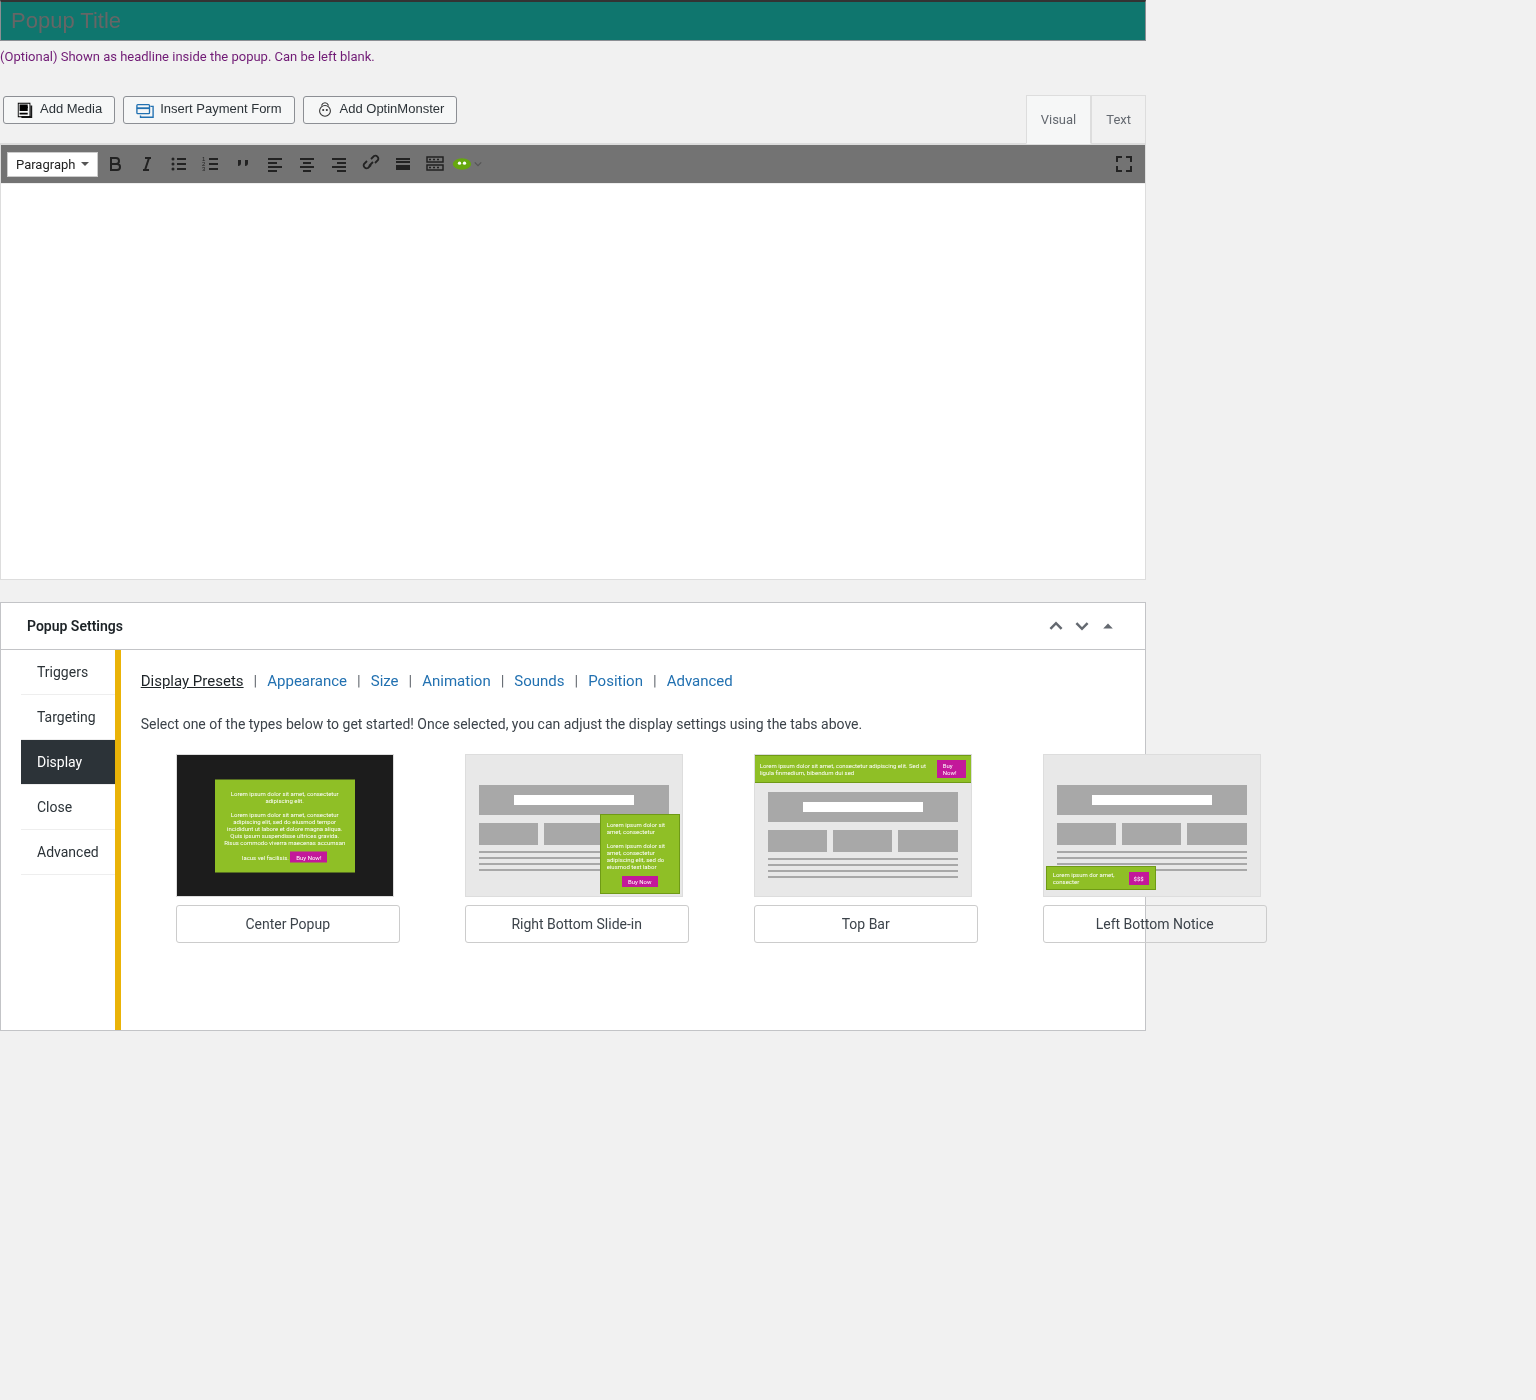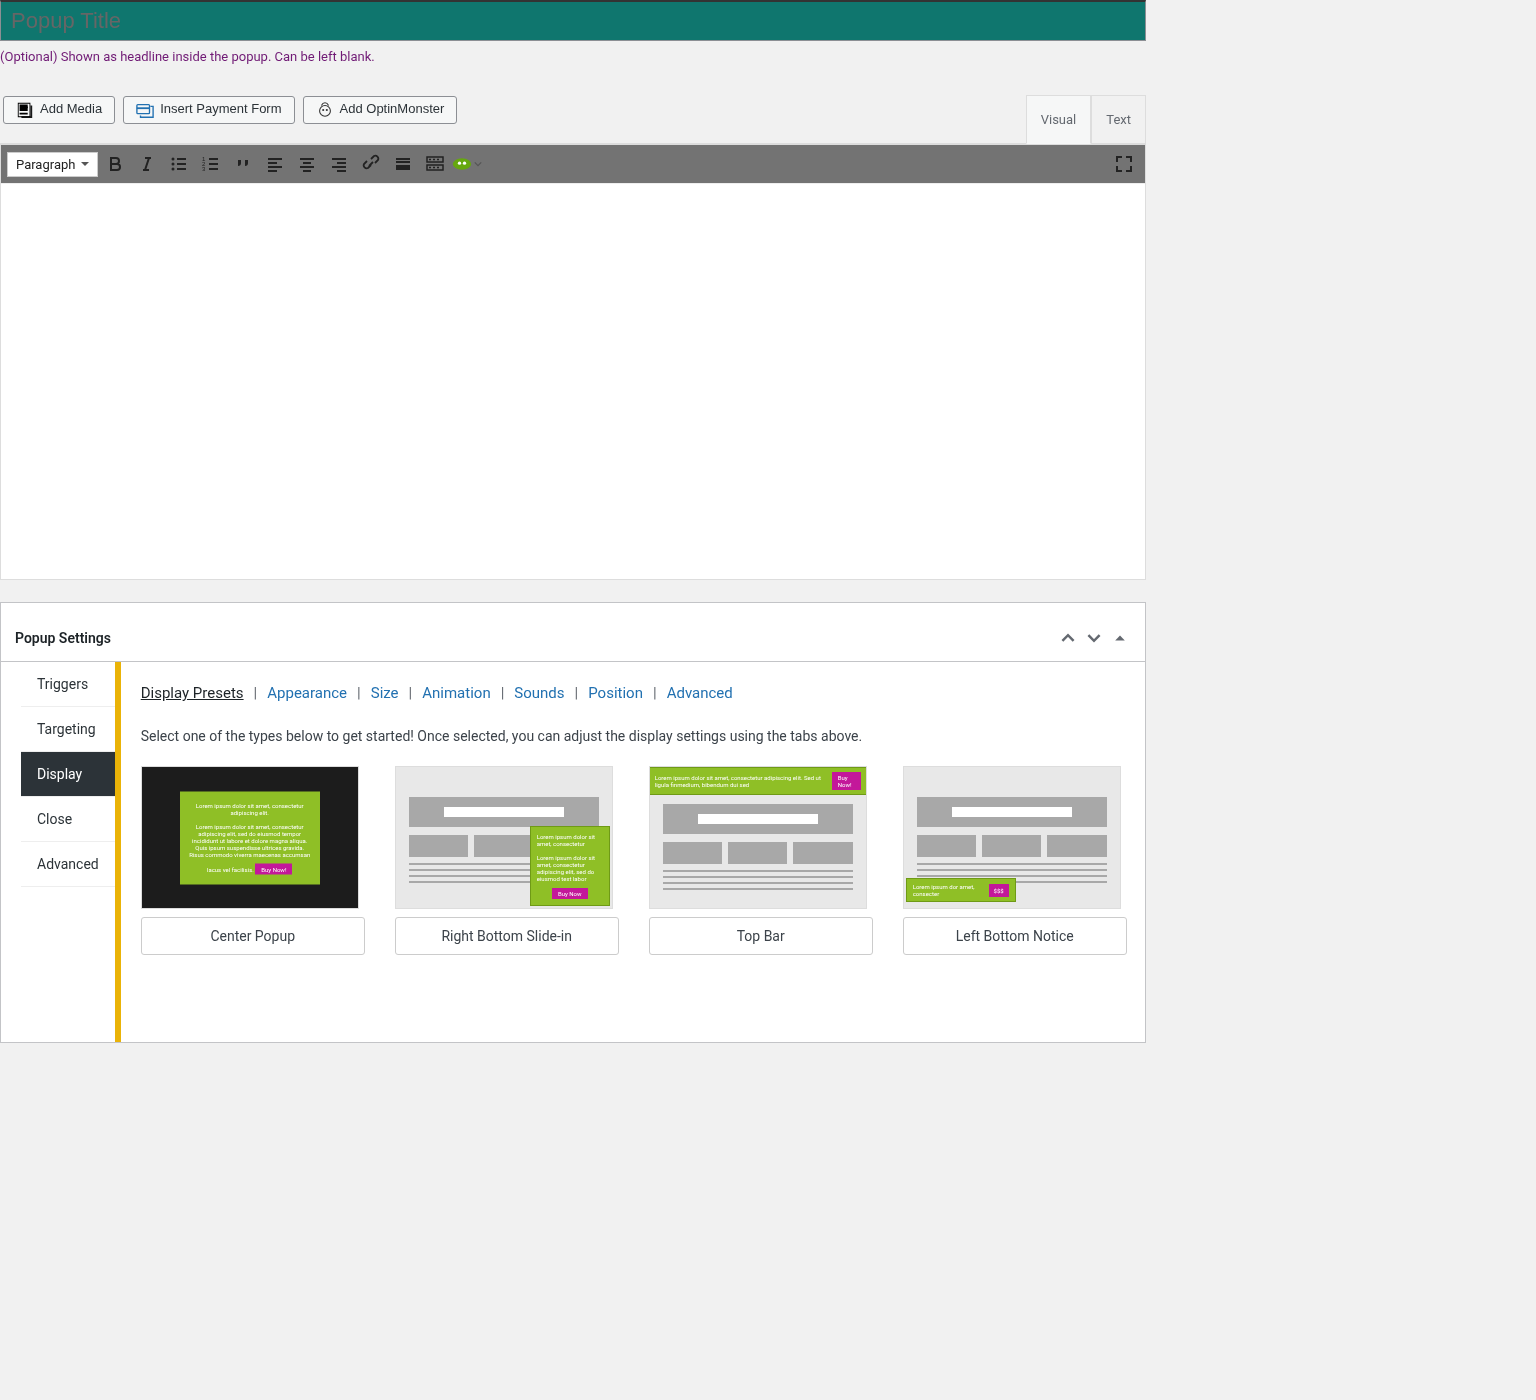--- a/index.html
+++ b/index.html
@@ -18,35 +18,35 @@
 .toolbar { display: flex; align-items: center; gap: 2px; padding: 4px 6px; background: #737373; border-bottom: 1px solid #eee; position: relative; }
 .format-sel { border: 1px solid #ccc; padding: 4px 22px 4px 8px; font-size: 13px; color: #222; background: #fff; position: relative; }
 .format-sel:after { content:""; position:absolute; right:8px; top:50%; border:4px solid transparent; border-top-color:#555; transform: translateY(-2px);}
 .tbtn { width: 30px; height: 30px; display: inline-flex; align-items: center; justify-content: center; border: none; background: transparent; cursor: pointer; }
 .tbtn svg { width: 20px; height: 20px; fill: #222; }
 .tbtn.kitchen svg { fill:#222 }
 .toolbar .spacer { flex: 1; }
 .editor-area { width: 100%; height: 392px; border: none; resize: none; outline: none; padding: 12px; font-size: 14px; }
 .editor-footer { padding: 8px 12px; border-top: 1px solid #eee; color: #646970; font-size: 13px; background: #fff; }
 .settings-panel { margin-top: 22px; background: #fff; border: 1px solid #c3c4c7; }
-.panel-header { display: flex; align-items: center; padding: 12px 14px; border-bottom: 1px solid #c3c4c7; margin-top: 12px; }
+.panel-header { display: flex; align-items: center; padding: 12px 26px; border-bottom: 1px solid #c3c4c7; }
 .panel-header h2 { font-size: 14px; font-weight: 600; color: #1d2327; flex: 1; }
 .panel-header .caret { width: 22px; height:22px; display:inline-flex; align-items:center; justify-content:center; color:#646970; margin-left:4px; cursor:pointer;}
 .settings-body { display: flex; min-height: 380px; }
 .side-tabs { width: 154px; border-right: 6px solid #eab308; padding-left: 20px; }
 .side-tab { padding: 14px 16px; font-size: 14px; color: #2c3338; border-bottom: 1px solid #eee; cursor: pointer; }
 .side-tab.active { background: #2c3338; color: #fff; }
 .settings-content { flex: 1; padding: 22px 20px 40px 20px; }
 .subtab-row { display:flex; align-items:center; gap: 10px; font-size: 15px; flex-wrap: wrap; margin-bottom: 26px;}
 .subtab-row .sep { color: #646970; }
 .subtab { color: #2271b1; cursor: pointer; }
 .subtab.active { color: #1d2327; text-decoration: underline; font-weight: 400; text-align: center; }
 .help-text { color: #3c434a; font-size: 14px; margin-bottom: 22px;}
 .presets { display: flex; gap: 30px; }
-.preset { width: 224px; }
+.preset { width: 224px; margin-left: 35px; }
 .preset-thumb { width: 218px; height: 143px; background: #e8e8e8; border: 1px solid #ddd; position: relative; overflow: hidden; display:flex; align-items:center; justify-content:center;}
 .preset.dark .preset-thumb { background: #1c1c1c; }
 .preset-label { border: 1px solid #ccc; padding: 10px 0; text-align: center; font-size: 14px; color: #3c434a; margin-top: 8px; border-radius:3px; cursor:pointer;}
 
 .page-skel { width: 190px; margin: 8px auto 0 auto; }
 .hero { background: #a8a8a8; padding: 10px; display:flex; align-items:center; justify-content:center;}
 .hero .bar { background:#fff; height:10px; width: 120px; }
 .cols { display:flex; gap:6px; margin-top:8px;}
 .col { flex:1; background:#a8a8a8; height:22px; }
 .lines { margin-top:6px; }

